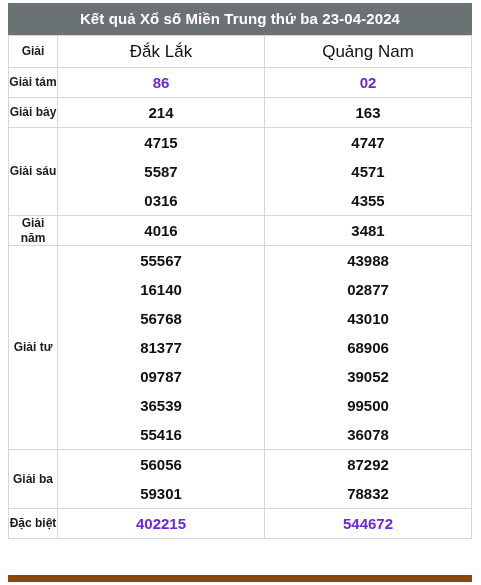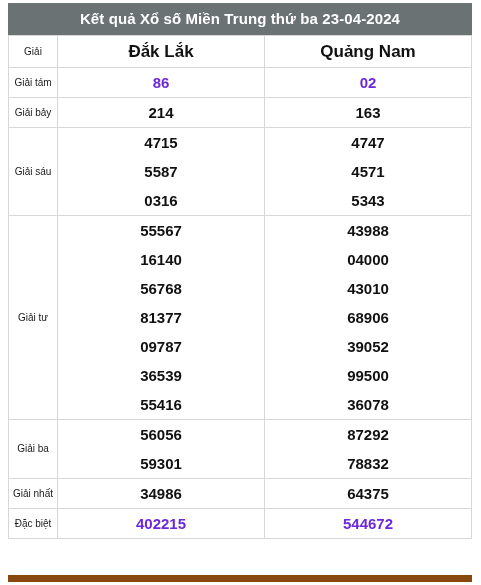--- a/index.html
+++ b/index.html
@@ -55,31 +55,31 @@
     vertical-align: middle;
     padding: 0;
     background: #ffffff;
   }
 
   
   col.c-label { width: 49px; }
   col.c-prov  { width: 207px; }
 
   .label-cell {
-    font-size: 10px;
+    font-size: 12px;
     color: #1a1a1a;
-    font-weight: normal;
+    font-weight: bold;
     line-height: 1.2;
     padding: 2px 1px;
     margin-top: 20px;
   }
 
   .prov-head {
     font-size: 17px;
-    font-weight: bold;
+    font-weight: normal;
     color: #111111;
     height: 31px;
     line-height: 31px;
   }
 
   .num-cell {
     font-size: 15px;
     font-weight: bold;
     color: #111111;
     line-height: 1;
@@ -146,65 +146,65 @@
           <tr>
             <td class="label-cell">Giải sáu</td>
             <td class="num-cell">
               <span class="n">4715</span>
               <span class="n">5587</span>
               <span class="n">0316</span>
             </td>
             <td class="num-cell">
               <span class="n">4747</span>
               <span class="n">4571</span>
-              <span class="n">5343</span>
+              <span class="n">4355</span>
+            </td>
+          </tr>
+          <tr>
+            <td class="label-cell">Giải năm</td>
+            <td class="num-cell">
+              <span class="n">4016</span>
+            </td>
+            <td class="num-cell">
+              <span class="n">3481</span>
             </td>
           </tr>
           <tr>
             <td class="label-cell">Giải tư</td>
             <td class="num-cell">
               <span class="n">55567</span>
               <span class="n">16140</span>
               <span class="n">56768</span>
               <span class="n">81377</span>
               <span class="n">09787</span>
               <span class="n">36539</span>
               <span class="n">55416</span>
             </td>
             <td class="num-cell">
               <span class="n">43988</span>
-              <span class="n">04000</span>
+              <span class="n">02877</span>
               <span class="n">43010</span>
               <span class="n">68906</span>
               <span class="n">39052</span>
               <span class="n">99500</span>
               <span class="n">36078</span>
             </td>
           </tr>
           <tr>
             <td class="label-cell">Giải ba</td>
             <td class="num-cell">
               <span class="n">56056</span>
               <span class="n">59301</span>
             </td>
             <td class="num-cell">
               <span class="n">87292</span>
               <span class="n">78832</span>
             </td>
           </tr>
           <tr>
-            <td class="label-cell">Giải nhất</td>
-            <td class="num-cell">
-              <span class="n">34986</span>
-            </td>
-            <td class="num-cell">
-              <span class="n">64375</span>
-            </td>
-          </tr>
-          <tr>
             <td class="label-cell">Đặc biệt</td>
             <td class="num-cell red">
               <span class="n">402215</span>
             </td>
             <td class="num-cell red">
               <span class="n">544672</span>
             </td>
           </tr>
         </tbody>
     </table>

